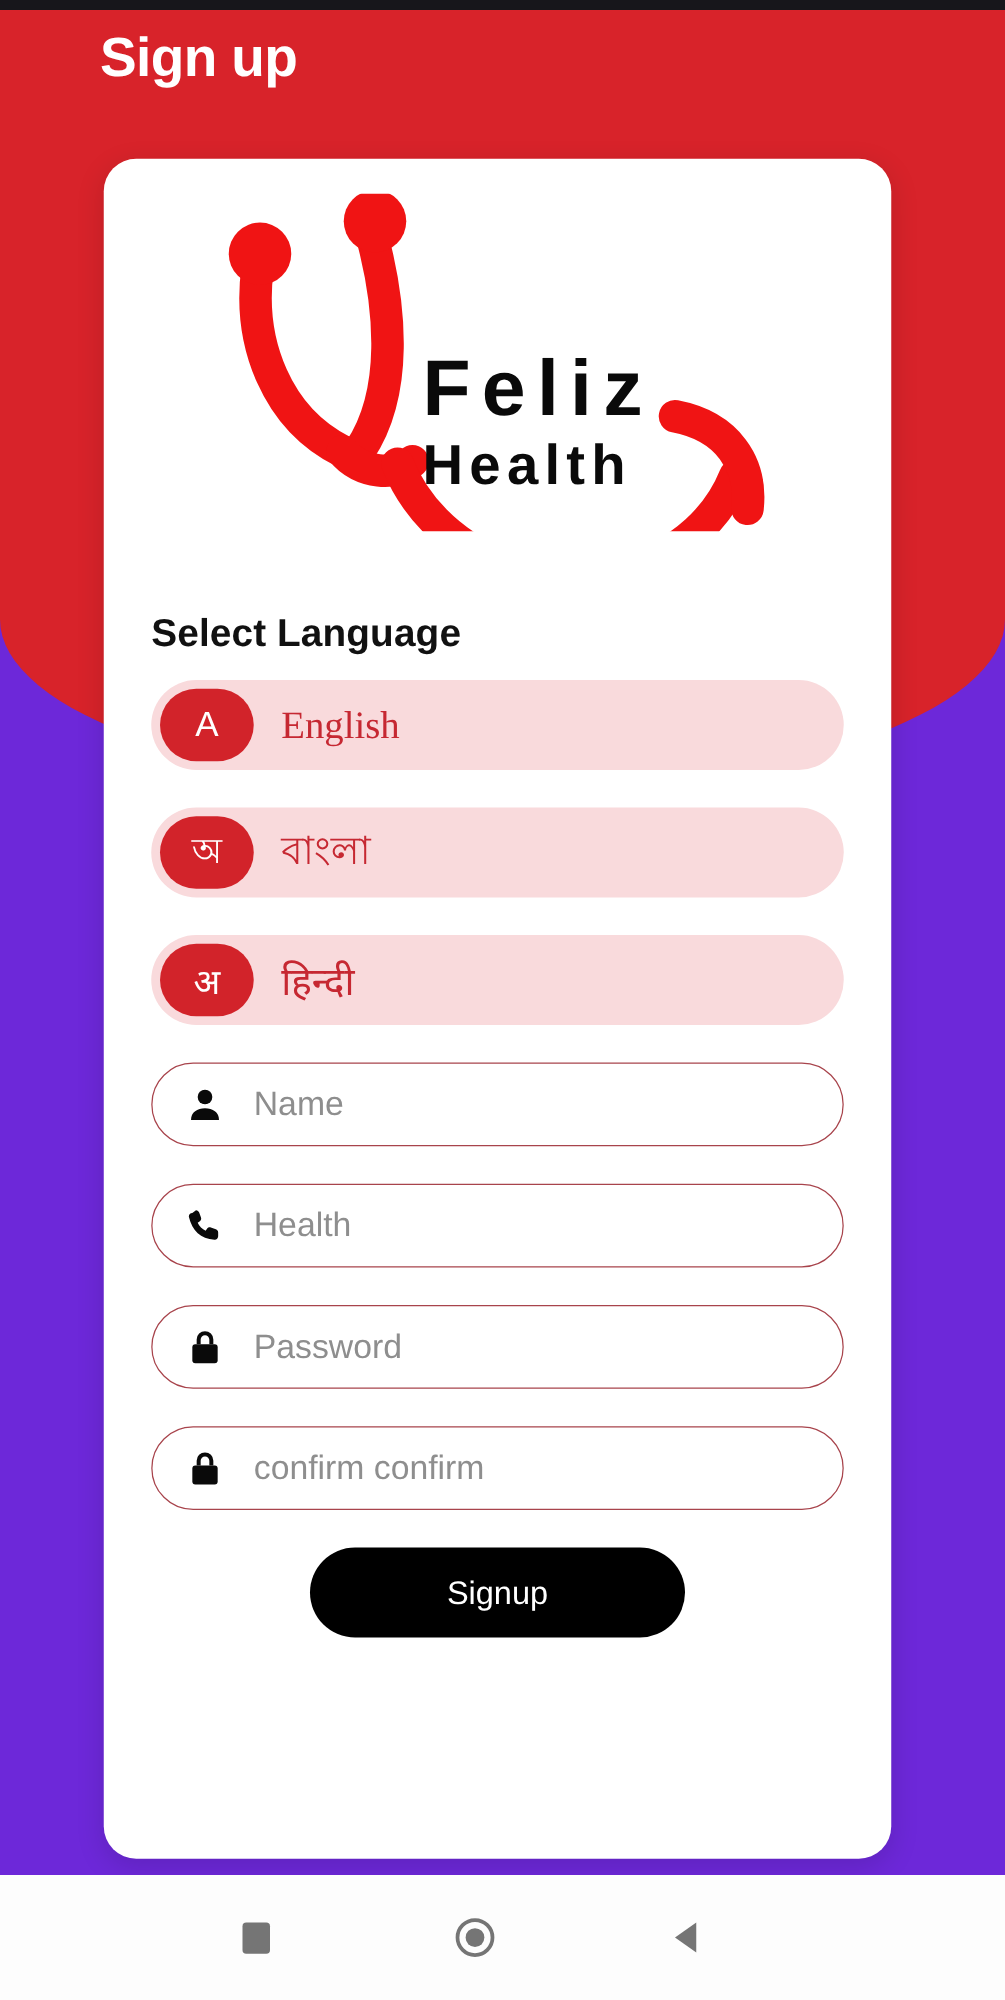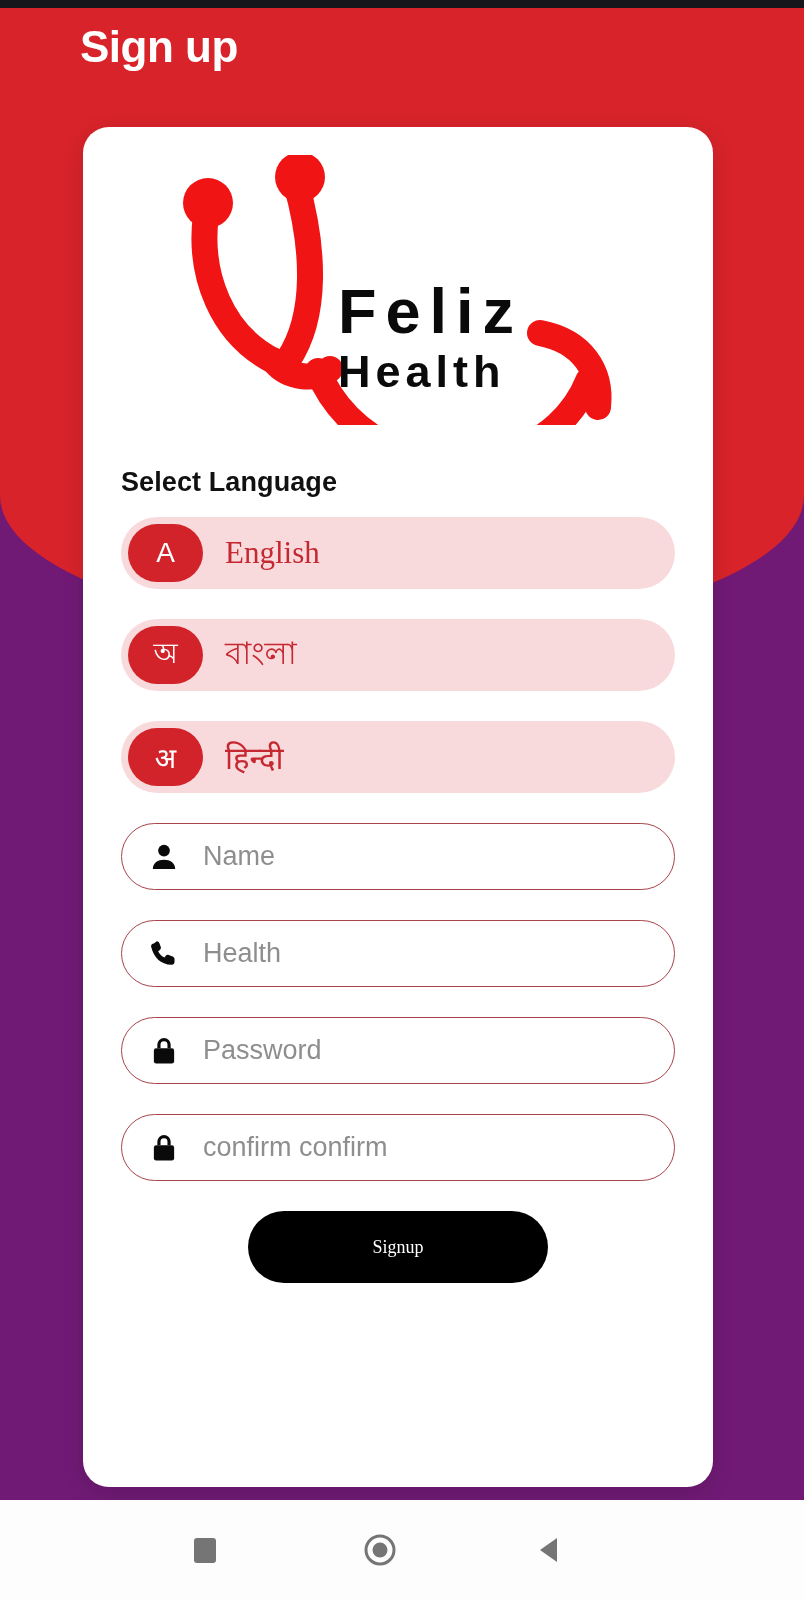--- a/index.html
+++ b/index.html
@@ -5,21 +5,21 @@
   * { margin:0; padding:0; box-sizing:border-box; }
   html, body {
     width:804px; height:1600px;
     background:#ffffff;
     font-family:"Liberation Sans", sans-serif;
     overflow:hidden;
   }
   #screen {
     position:relative;
     width:804px; height:1600px;
-    background:#701a75;
+    background:#6d28d9;
     overflow:hidden;
   }
 
   
   #status-bar {
     position:absolute; top:0; left:0;
     width:804px; height:8px;
     background:#17161b;
     z-index:60;
   }
@@ -74,22 +74,22 @@
   }
   #logo-health {
     font-size:45px; font-weight:bold; color:#0a0a0a;
     letter-spacing:5px; display:block; margin-top:6px;
   }
 
   
   #card-body { padding:0 38px; }
 
   #select-language {
-    font-size:27px; font-weight:bold; color:#111111;
-    margin-top:20px; margin-bottom:19px;
+    font-size:31px; font-weight:bold; color:#111111;
+    margin-top:42px; margin-bottom:19px;
     letter-spacing:0.1px;
   }
 
   
   .lang-row {
     display:flex; align-items:center;
     height:72px;
     background:#F9DADC;
     border-radius:36px;
     margin-bottom:30px;
@@ -136,22 +136,22 @@
   #signup-wrap {
     display:flex; justify-content:center;
     margin-top:28px;
   }
   #signup-button {
     width:300px; height:72px;
     background:#000000;
     border:none;
     border-radius:36px;
     color:#ffffff;
-    font-size:18px;
-    font-family:Liberation Serif, serif;
+    font-size:26px;
+    font-family:Liberation Sans, sans-serif;
     cursor:pointer;
   }
 
   
   #nav-bar {
     position:absolute;
     left:0; bottom:0;
     width:804px; height:100px;
     background:#fdfdfd;
     display:flex; align-items:center;

